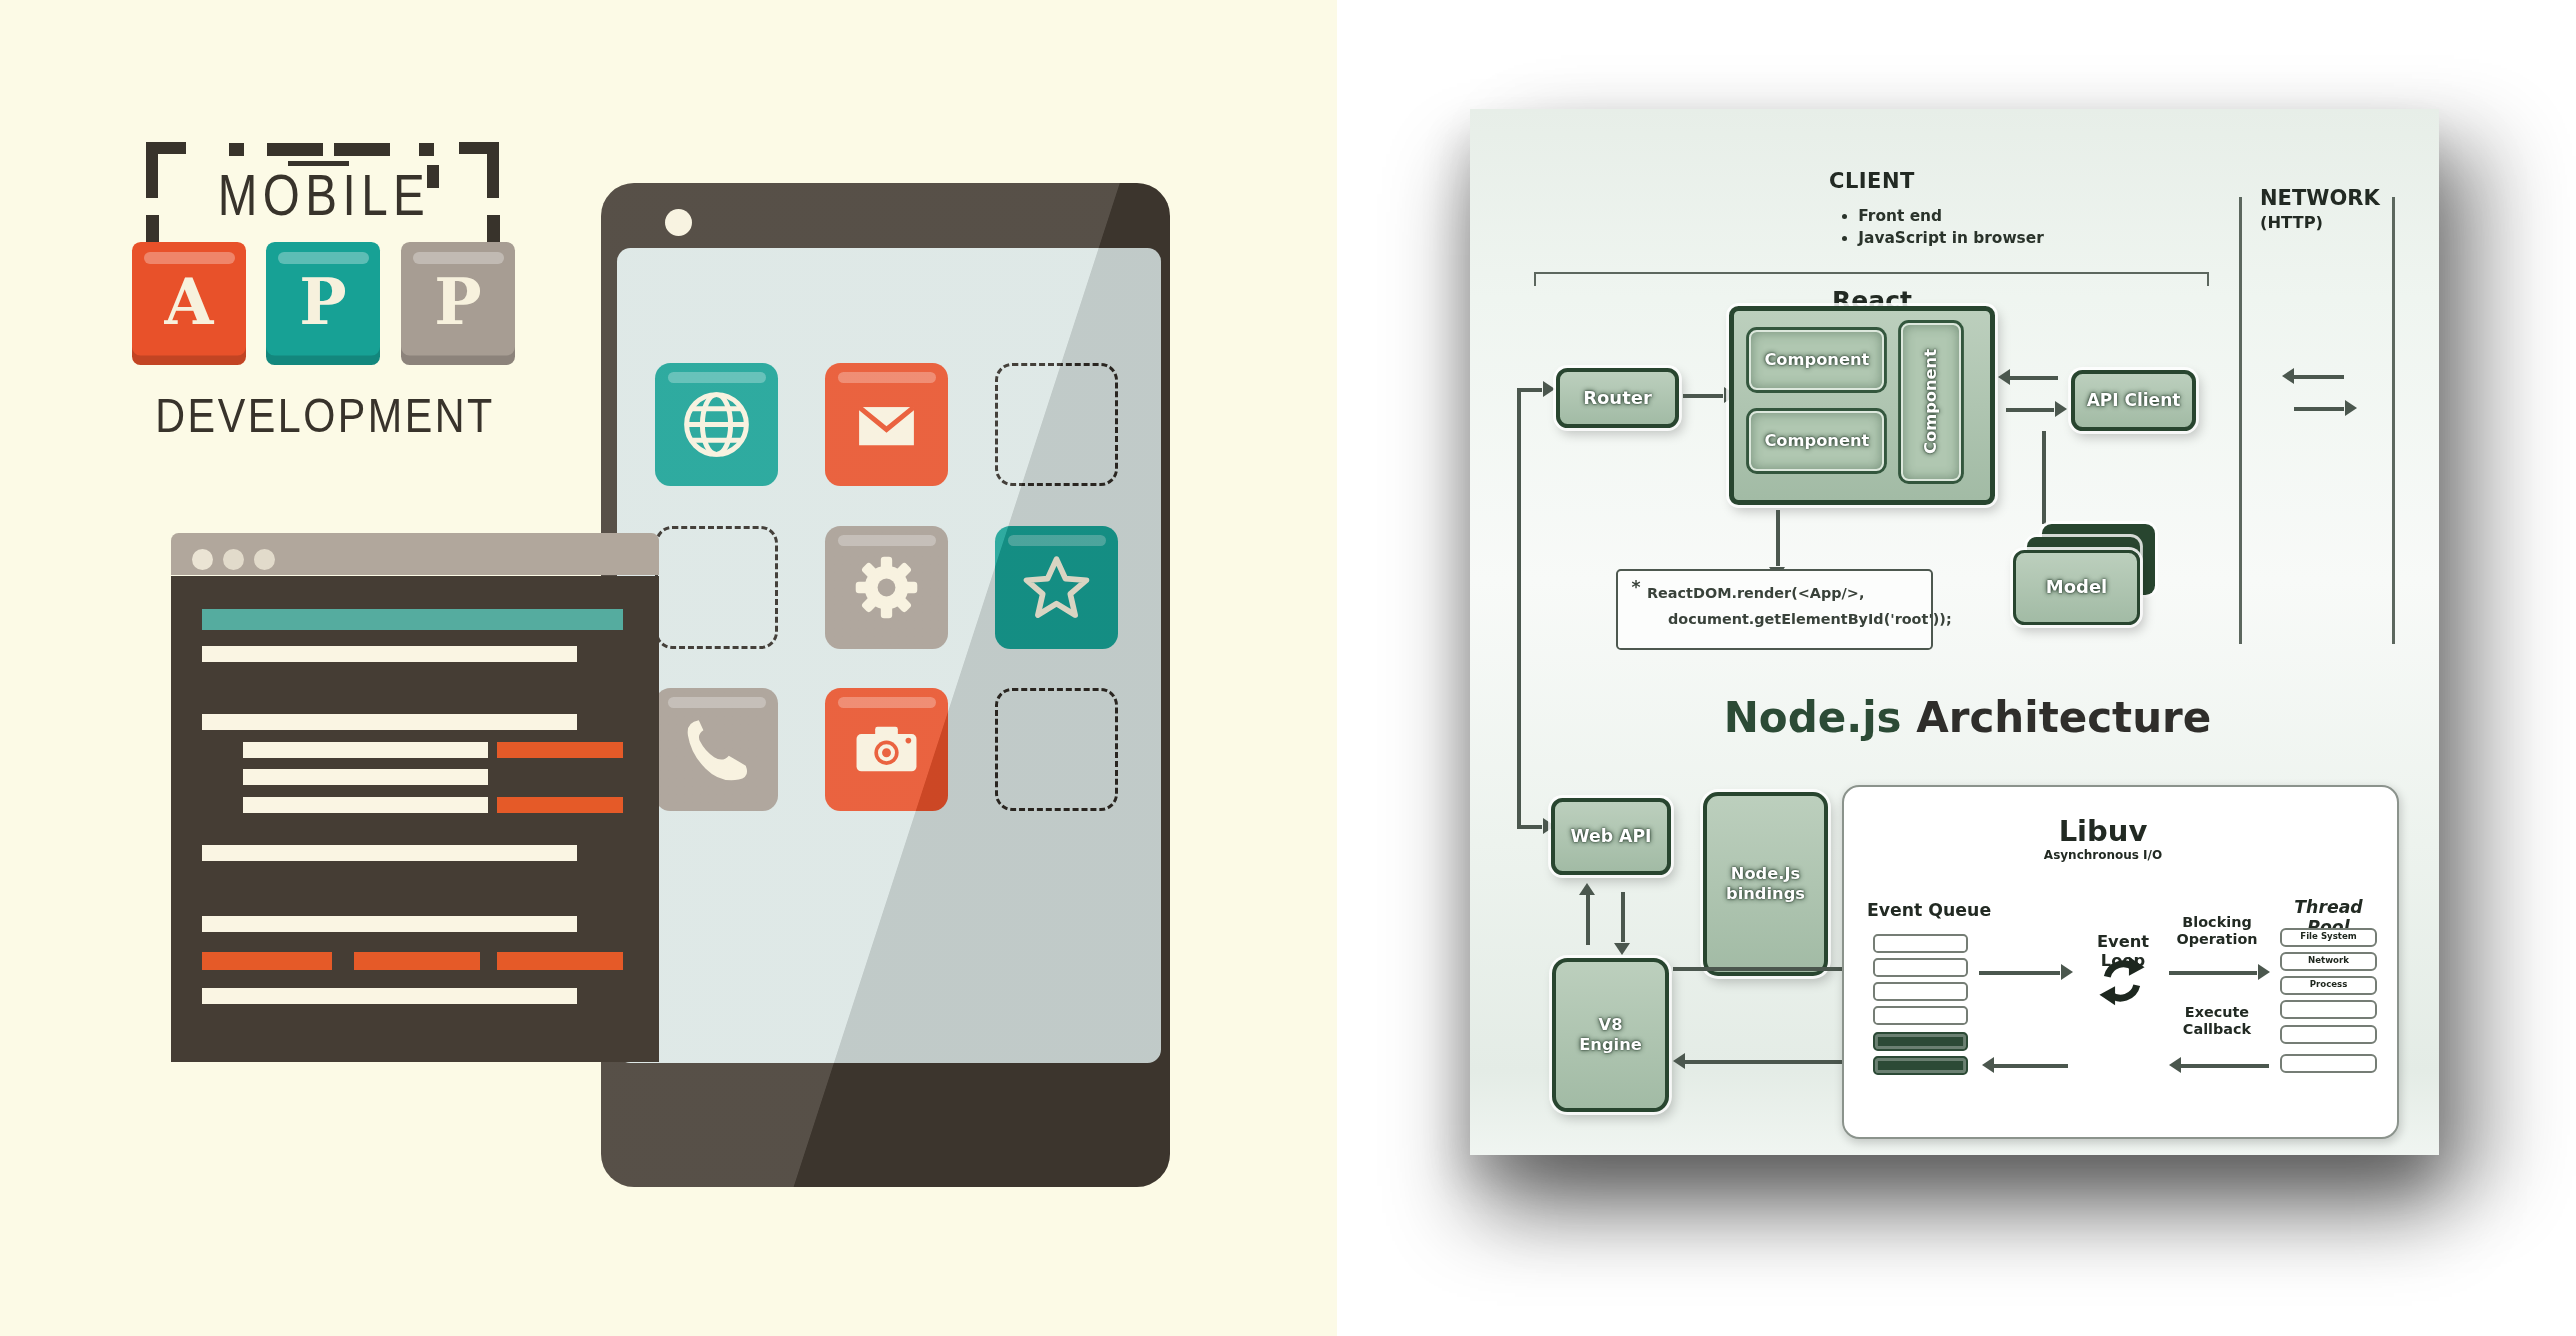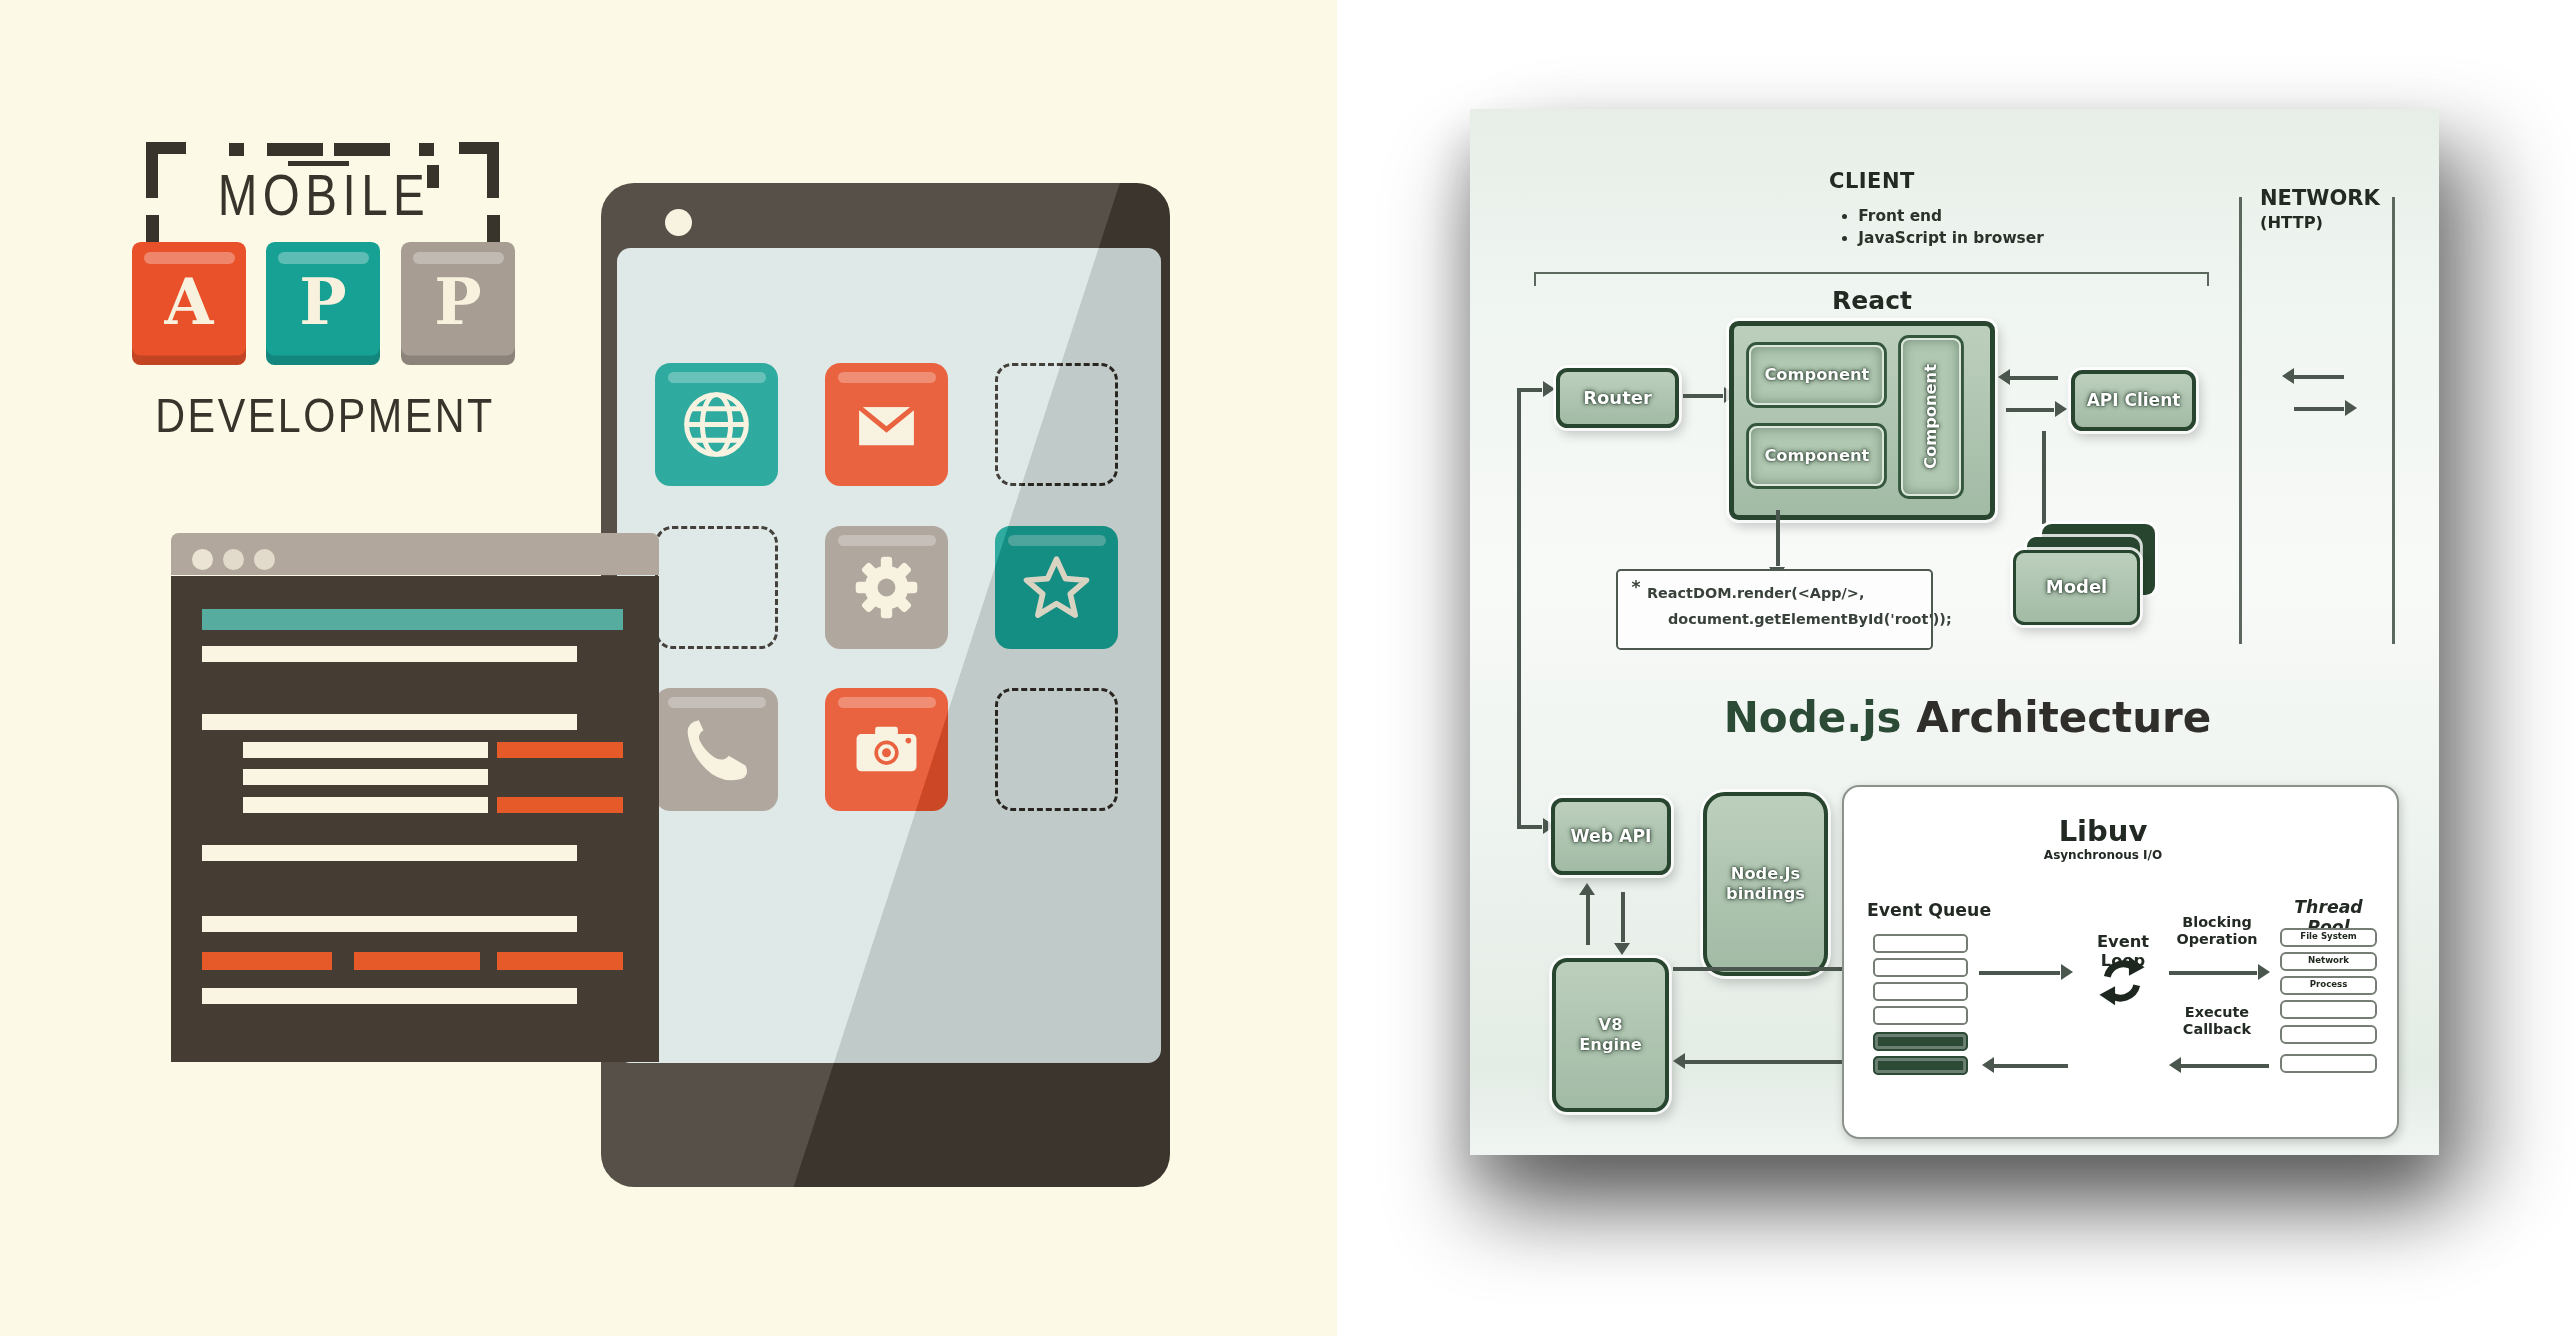--- a/index.html
+++ b/index.html
@@ -208,21 +208,21 @@
 
     <div class="ar v" style="left:47px;top:279px;height:441px;"></div>
     <div class="ar h r" style="left:47px;top:279px;width:25px;"></div>
     <div class="ar h r" style="left:47px;top:716px;width:25px;"></div>
 
     <div class="gbox" style="left:86px;top:259px;width:123px;height:60px;">
       <span class="gtext" style="font-size:18px;">Router</span>
     </div>
     <div class="ar h r" style="left:213px;top:285px;width:40px;"></div>
 
-    <div class="gbox" style="left:259px;top:197px;width:266px;height:199px;border-width:5.8px;border-radius:9.6px;margin-top:15px;">
+    <div class="gbox" style="left:259px;top:197px;width:266px;height:199px;border-width:5.8px;border-radius:9.6px;">
       <div class="cbox" style="left:15.4px;top:19px;width:135px;height:60px;">
         <span class="gtext" style="font-size:16.3px;">Component</span>
       </div>
       <div class="cbox" style="left:15.4px;top:100px;width:135px;height:60px;">
         <span class="gtext" style="font-size:16.3px;">Component</span>
       </div>
       <div class="cbox" style="left:167px;top:11.5px;width:60px;height:158px;">
         <span class="gtext" style="font-size:16.3px;writing-mode:vertical-rl;transform:rotate(180deg);">Component</span>
       </div>
     </div>
@@ -258,21 +258,21 @@
 
     <div class="gbox" style="left:81px;top:689px;width:120px;height:77px;">
       <span class="gtext" style="font-size:17.3px;">Web API</span>
     </div>
     <div class="ar v u" style="left:116px;top:786px;height:50px;"></div>
     <div class="ar v d" style="left:151px;top:783px;height:50px;"></div>
     <div class="gbox" style="left:82px;top:849px;width:117px;height:154px;border-radius:15.4px;">
       <span class="gtext" style="font-size:16.3px;width:67px;">V8 Engine</span>
     </div>
 
-    <div class="gbox" style="left:233px;top:683px;width:125px;height:184px;border-radius:22px;">
+    <div class="gbox" style="left:233px;top:683px;width:125px;height:184px;border-radius:15px;">
       <span class="gtext" style="font-size:16.3px;width:83px;">Node.Js bindings</span>
     </div>
     <div class="ar h r" style="left:203px;top:858px;width:169px;"></div>
     <div class="ar h l" style="left:215px;top:951px;width:157px;"></div>
 
     <div id="libuv">
       <div class="abs lbl" style="left:163px;top:27px;width:192px;text-align:center;font-size:29px;">Libuv</div>
       <div class="abs lbl" style="left:163px;top:61px;width:192px;text-align:center;font-size:12px;">Asynchronous I/O</div>
 
       <div class="abs lbl" style="left:23px;top:113px;width:135px;font-size:17.3px;">Event Queue</div>

